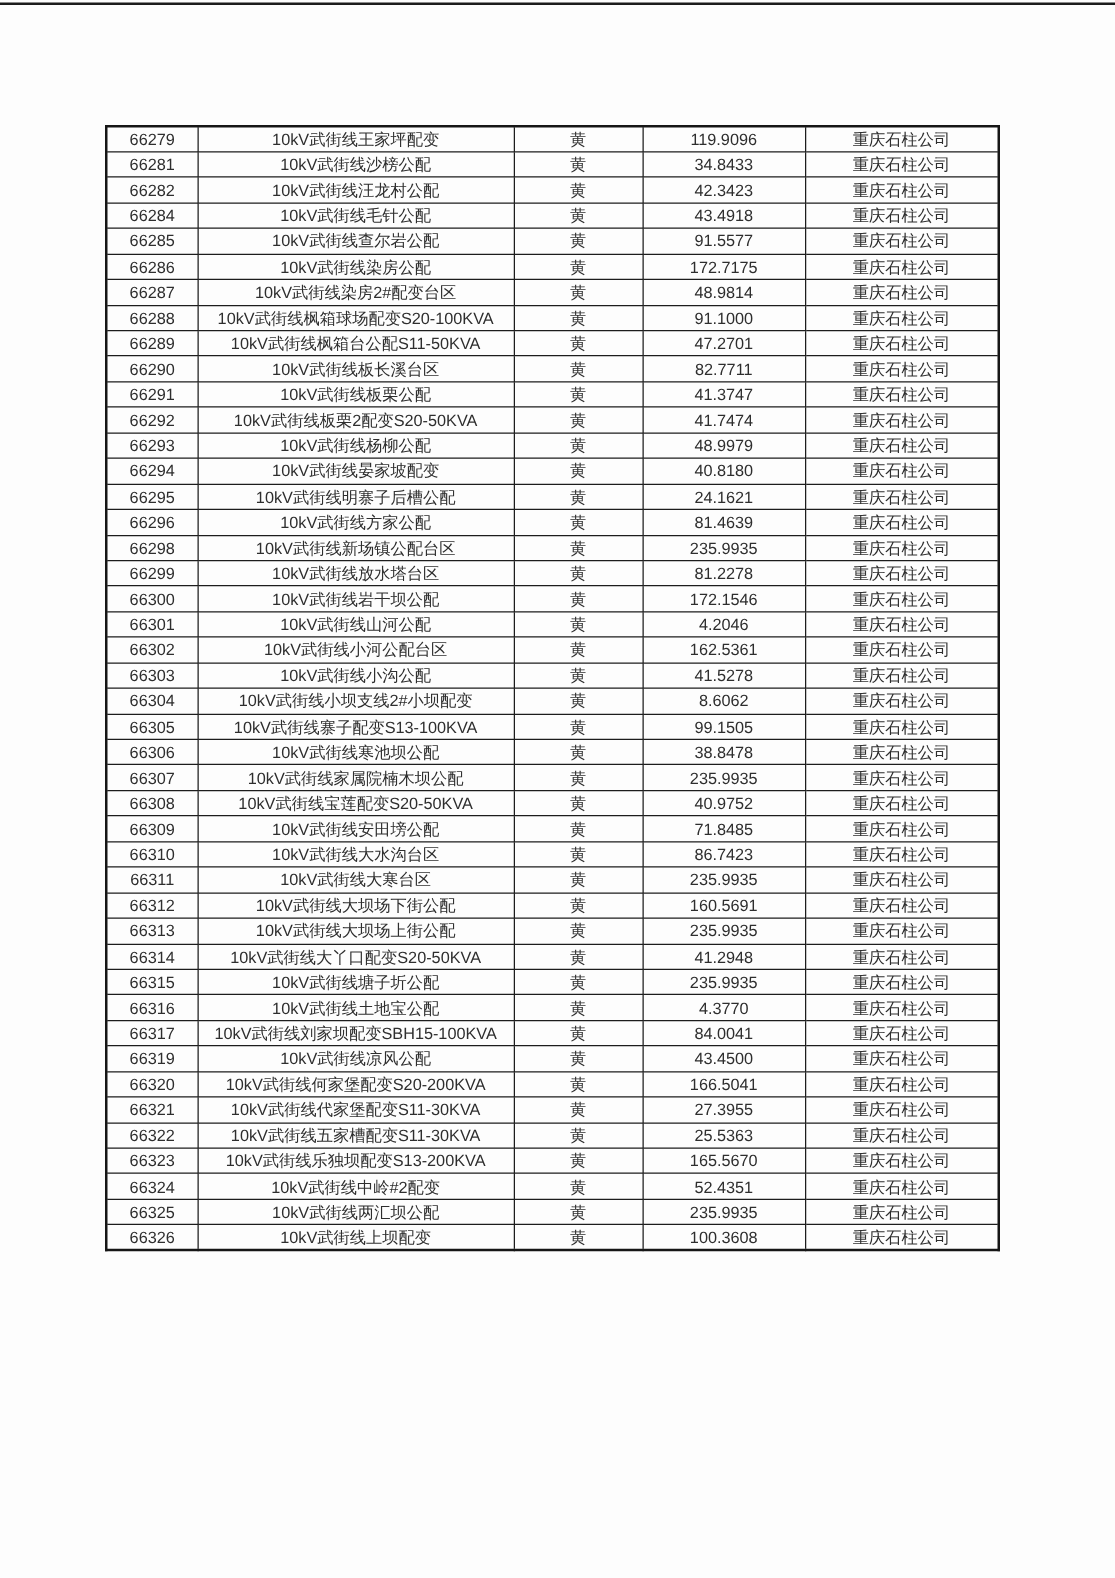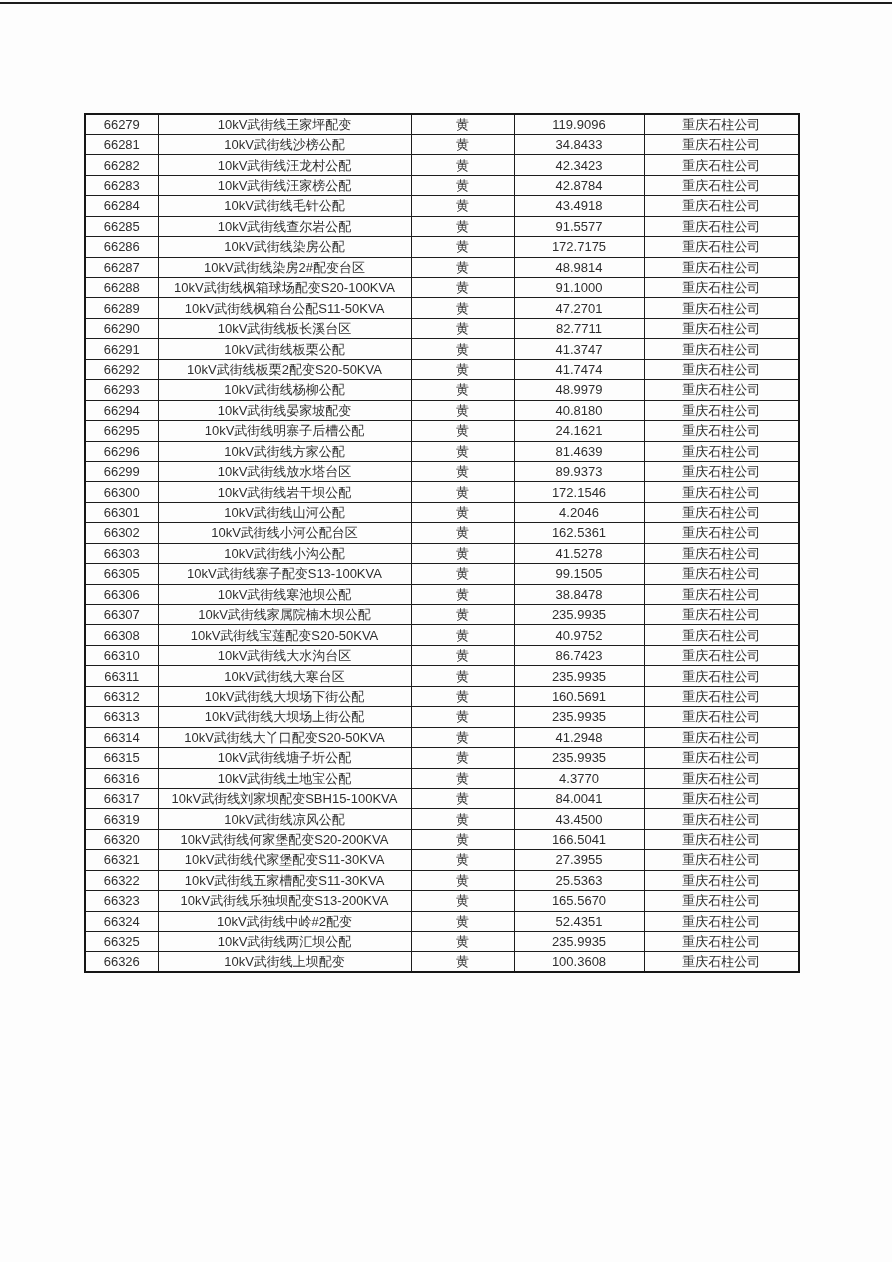--- a/index.html
+++ b/index.html
@@ -20,21 +20,21 @@
     position: absolute;
     top: 2px;
     left: 0;
     width: 100%;
     height: 2px;
     background: #1c1c1c;
   }
   table.data-table {
     position: absolute;
     left: 84px;
-    top: 113px;
+    top: 100px;
     width: 714px;
     border-collapse: collapse;
     table-layout: fixed;
     border: 2px solid #161616;
   }
   table.data-table td {
     border: 1px solid #1d1d1d;
     height: 20.45px;
     font-size: 13px;
     line-height: 1;
@@ -81,27 +81,20 @@
           <td>重庆石柱公司</td>
         </tr>
         <tr>
           <td>66282</td>
           <td>10kV武街线汪龙村公配</td>
           <td>黄</td>
           <td>42.3423</td>
           <td>重庆石柱公司</td>
         </tr>
         <tr>
-          <td>66283</td>
-          <td>10kV武街线汪家榜公配</td>
-          <td>黄</td>
-          <td>42.8784</td>
-          <td>重庆石柱公司</td>
-        </tr>
-        <tr>
           <td>66284</td>
           <td>10kV武街线毛针公配</td>
           <td>黄</td>
           <td>43.4918</td>
           <td>重庆石柱公司</td>
         </tr>
         <tr>
           <td>66285</td>
           <td>10kV武街线查尔岩公配</td>
           <td>黄</td>
@@ -179,24 +172,31 @@
           <td>重庆石柱公司</td>
         </tr>
         <tr>
           <td>66296</td>
           <td>10kV武街线方家公配</td>
           <td>黄</td>
           <td>81.4639</td>
           <td>重庆石柱公司</td>
         </tr>
         <tr>
+          <td>66298</td>
+          <td>10kV武街线新场镇公配台区</td>
+          <td>黄</td>
+          <td>235.9935</td>
+          <td>重庆石柱公司</td>
+        </tr>
+        <tr>
           <td>66299</td>
           <td>10kV武街线放水塔台区</td>
           <td>黄</td>
-          <td>89.9373</td>
+          <td>81.2278</td>
           <td>重庆石柱公司</td>
         </tr>
         <tr>
           <td>66300</td>
           <td>10kV武街线岩干坝公配</td>
           <td>黄</td>
           <td>172.1546</td>
           <td>重庆石柱公司</td>
         </tr>
         <tr>
@@ -214,20 +214,27 @@
           <td>重庆石柱公司</td>
         </tr>
         <tr>
           <td>66303</td>
           <td>10kV武街线小沟公配</td>
           <td>黄</td>
           <td>41.5278</td>
           <td>重庆石柱公司</td>
         </tr>
         <tr>
+          <td>66304</td>
+          <td>10kV武街线小坝支线2#小坝配变</td>
+          <td>黄</td>
+          <td>8.6062</td>
+          <td>重庆石柱公司</td>
+        </tr>
+        <tr>
           <td>66305</td>
           <td>10kV武街线寨子配变S13-100KVA</td>
           <td>黄</td>
           <td>99.1505</td>
           <td>重庆石柱公司</td>
         </tr>
         <tr>
           <td>66306</td>
           <td>10kV武街线寒池坝公配</td>
           <td>黄</td>
@@ -239,20 +246,27 @@
           <td>10kV武街线家属院楠木坝公配</td>
           <td>黄</td>
           <td>235.9935</td>
           <td>重庆石柱公司</td>
         </tr>
         <tr>
           <td>66308</td>
           <td>10kV武街线宝莲配变S20-50KVA</td>
           <td>黄</td>
           <td>40.9752</td>
+          <td>重庆石柱公司</td>
+        </tr>
+        <tr>
+          <td>66309</td>
+          <td>10kV武街线安田塝公配</td>
+          <td>黄</td>
+          <td>71.8485</td>
           <td>重庆石柱公司</td>
         </tr>
         <tr>
           <td>66310</td>
           <td>10kV武街线大水沟台区</td>
           <td>黄</td>
           <td>86.7423</td>
           <td>重庆石柱公司</td>
         </tr>
         <tr>

